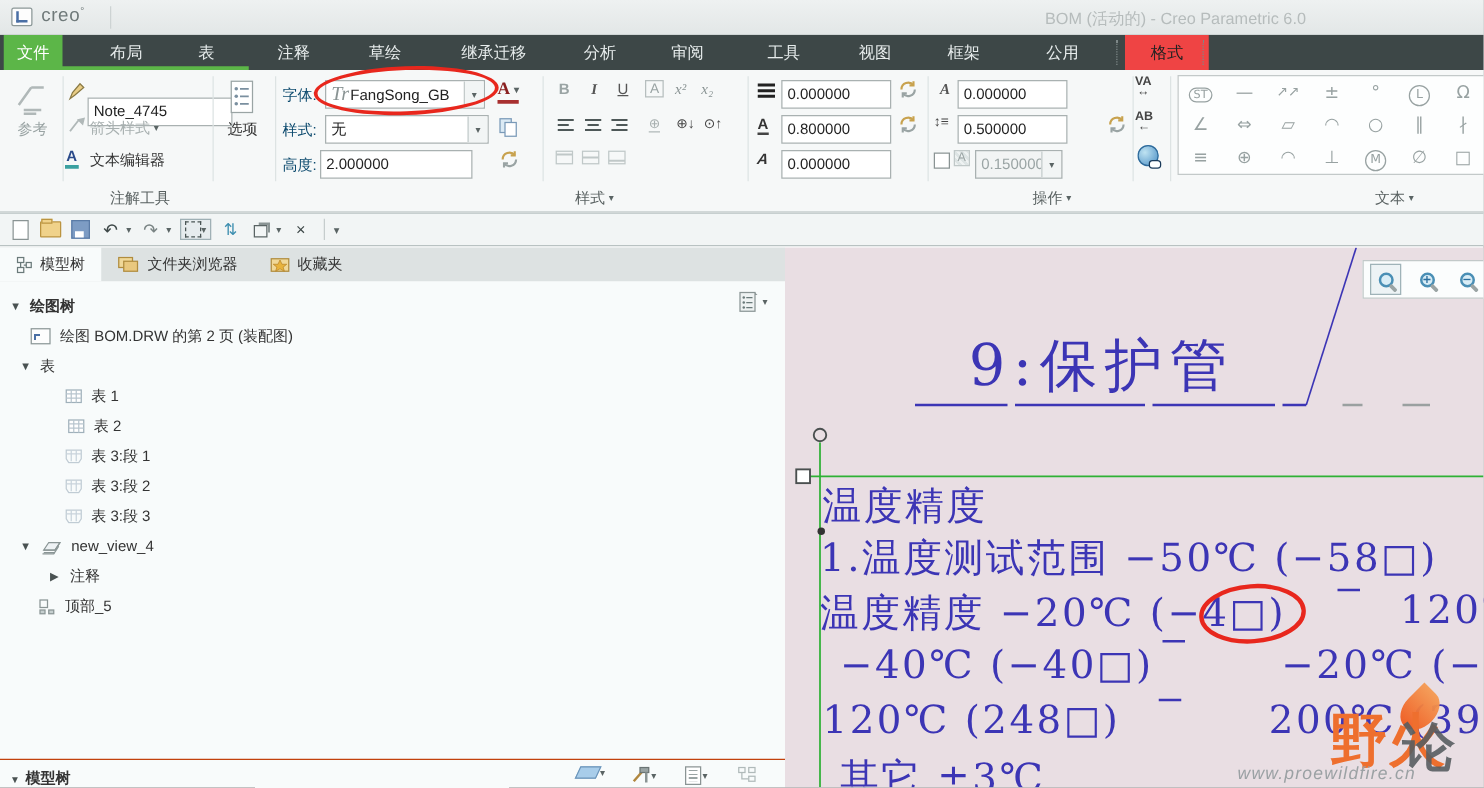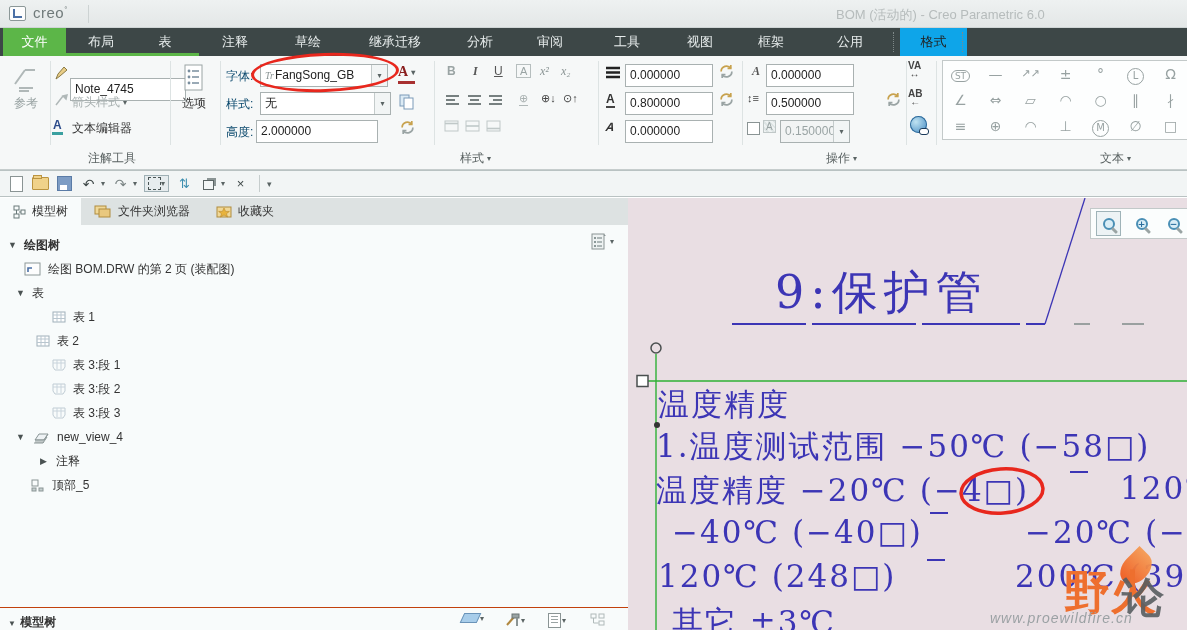--- a/index.html
+++ b/index.html
@@ -13,21 +13,21 @@
   .logo i{position:absolute;left:3px;bottom:2px;width:7px;height:7px;border-left:2px solid #4a6fa5;border-bottom:2px solid #4a6fa5}
   .logotext{position:absolute;left:33px;top:4px;font-size:15px;color:#6f7979;letter-spacing:.5px}
   .logotext sup{font-size:8px}
   .tsep{position:absolute;left:88px;top:5px;height:18px;width:1px;background:#cdd3d3}
   .wintitle{position:absolute;left:836px;top:6px;font-size:13px;color:#b6bcbc;white-space:nowrap}
   
   .tabbar{position:absolute;left:0;top:28px;width:100%;height:28px;background:#3d4747}
   .tab{position:absolute;top:0;height:28px;line-height:28px;text-align:center;
        font-size:13px;color:#e7ecec;cursor:default}
   .tab.file{background:#5cb648;color:#fff}
-  .tab.active{background:#0ea5e9;color:#222}
+  .tab.active{background:#ef4444;color:#222}
   .dotsep{position:absolute;top:4px;height:20px;width:0;border-left:1px dotted #7e8888}
   .greenext{position:absolute;left:33px;bottom:0;width:166px;height:3px;background:#5cb648}
   
   .ribbon{position:absolute;left:0;top:56px;width:100%;height:114px;background:#f6f8f8;
     border-bottom:1px solid #c6cdcd;box-sizing:border-box;font-size:12px;color:#333}
   .rsep{position:absolute;top:5px;height:84px;width:1px;background:#dde3e3}
   .glabel{position:absolute;top:94px;font-size:12px;color:#5a6262;white-space:nowrap}
   .dd::after{content:"▾";font-size:8px;color:#5a6464;margin-left:3px;vertical-align:1px}
   .field{position:absolute;height:23px;background:#fff;border:1px solid #a9b1b1;box-sizing:border-box;
     font-size:12px;color:#222;line-height:21px;padding:0 4px;white-space:nowrap;overflow:hidden}
@@ -105,21 +105,21 @@
   <div class="titlebar">
     <div class="logo">
         <i></i>
       </div>
     <div class="logotext"><span>creo</span><sup>°</sup></div>
     <div class="tsep"></div>
     <div class="wintitle">BOM (活动的) - Creo Parametric 6.0</div>
   </div>
 
   <div class="tabbar">
-    <div class="tab file" style="left:3px;width:63px">文件</div>
+    <div class="tab file" style="left:3px;width:47px">文件</div>
     <div class="tab" style="left:70px;width:62px">布局</div>
     <div class="tab" style="left:138px;width:54px">表</div>
     <div class="tab" style="left:206px;width:58px">注释</div>
     <div class="tab" style="left:279px;width:58px">草绘</div>
     <div class="tab" style="left:348px;width:94px">继承迁移</div>
     <div class="tab" style="left:451px;width:58px">分析</div>
     <div class="tab" style="left:521px;width:58px">审阅</div>
     <div class="tab" style="left:598px;width:58px">工具</div>
     <div class="tab" style="left:671px;width:58px">视图</div>
     <div class="tab" style="left:742px;width:58px">框架</div>
@@ -162,21 +162,21 @@
           <circle cx="6" cy="19" r="1.4" fill="#7a8f9f"></circle>
         <path d="M9 7 h7 M9 13 h7 M9 19 h7" stroke="#7a8f9f" stroke-width="1.4"></path>
       </svg>
       <div>选项</div>
     </div>
     <div class="glabel" style="left:88px">注解工具</div>
     <div class="rsep" style="left:220px"></div>
 
     <div class="rlabel" style="left:226px;top:12px">字体:</div>
     <div class="field" style="left:260px;top:8px;width:128px;padding-right:16px">
-      <span style="font-family:'Liberation Serif',serif;font-style:italic;font-size:10px;color:#8a9494;margin-right:1px">Tr</span><span>FangSong_GB</span>
+      <span style="font-family:'Liberation Serif',serif;font-style:italic;font-size:16px;color:#8a9494;margin-right:1px">Tr</span><span>FangSong_GB</span>
       <span class="fdd">▾</span>
     </div>
     <div class="rlabel" style="left:226px;top:40px">样式:</div>
     <div class="field" style="left:260px;top:36px;width:131px;padding-right:16px">
       <span>无</span>
       <span class="fdd">▾</span>
     </div>
     <div class="rlabel" style="left:226px;top:68px">高度:</div>
     <div class="field" style="left:256px;top:64px;width:122px">2.000000</div>
     <div class="rtxt dd" style="left:398px;top:8px;font:bold 14px 'Liberation Serif',serif;color:#8a2020;border-bottom:3px solid #a83030;line-height:16px"><span>A</span></div>
@@ -392,21 +392,21 @@
         <span class="caret">▼</span>
         <span>表</span>
       </div>
       <div class="trow" style="padding-left:52px">
         <svg width="14" height="12">
           <rect x="1" y="1" width="12" height="10" fill="#fff" stroke="#9fb0ba"></rect>
           <path d="M1 4h12M1 7.5h12M5 1v10M9 1v10" stroke="#b9c6cf"></path>
         </svg>
         <span>表 1</span>
       </div>
-      <div class="trow" style="padding-left:36px">
+      <div class="trow" style="padding-left:54px">
         <svg width="14" height="12">
           <rect x="1" y="1" width="12" height="10" fill="#fff" stroke="#9fb0ba"></rect>
           <path d="M1 4h12M1 7.5h12M5 1v10M9 1v10" stroke="#b9c6cf"></path>
         </svg>
         <span>表 2</span>
       </div>
       <div class="trow" style="padding-left:52px">
         <svg width="14" height="12">
           <path d="M1 1h12v7l-2 3h-8l-2-3z" fill="none" stroke="#c0ccd4"></path>
           <path d="M1 4h12M5 1v9M9 1v9" stroke="#c9d4dc"></path>

